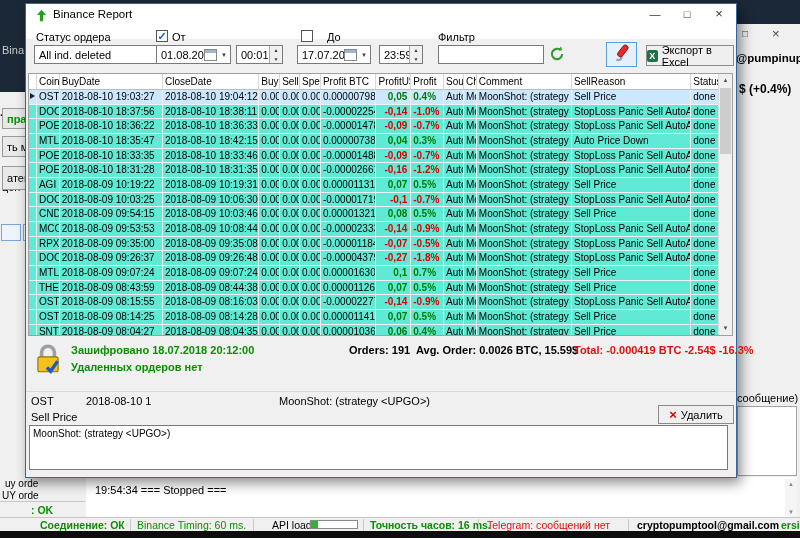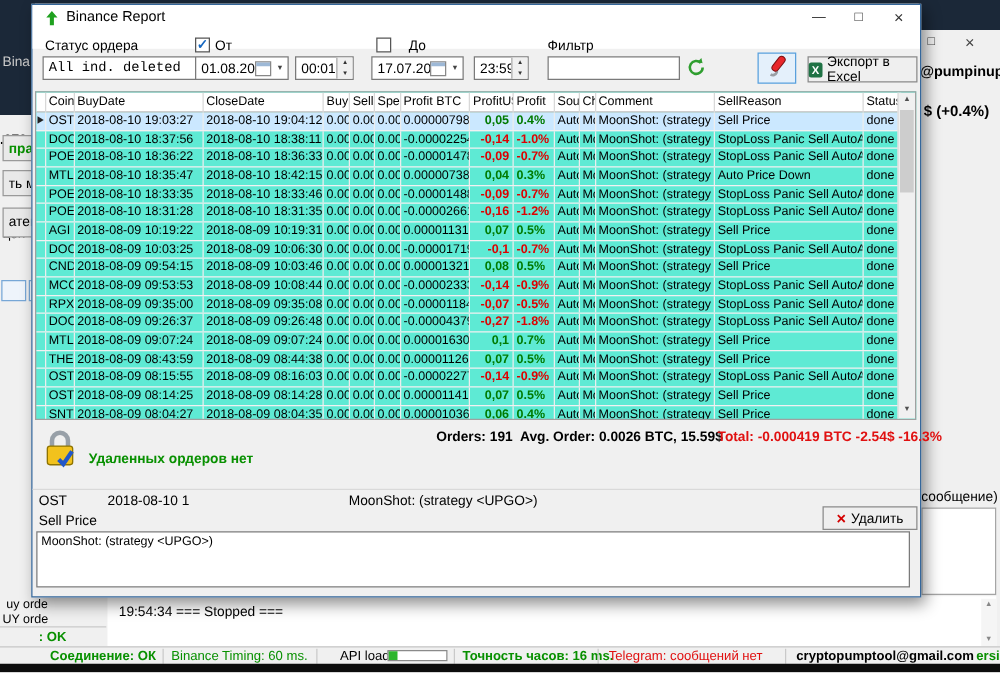--- a/index.html
+++ b/index.html
@@ -148,21 +148,21 @@
       </span>
       <span class="title-txt">Binance Report</span>
       <span class="winbtns">
         <span class="winbtn">—</span>
         <span class="winbtn">□</span>
         <span class="winbtn" style="font-size:13px;">×</span>
       </span>
     </div>
 
     <div class="lbl" style="left:10px;top:27px;">Статус ордера</div>
-    <div class="field" style="left:8px;top:41px;width:132px;font-family:Liberation Mono, monospace;">
+    <div class="field" style="left:8px;top:41px;width:132px;">
       <span class="txt">All ind. deleted</span>
       <span class="arrow">▼</span>
     </div>
 
     <span class="chk" id="chk-from" style="left:130px;top:26px;">✓</span>
     <div class="lbl" style="left:146px;top:27px;">От</div>
     <div class="field" style="left:130px;top:41px;width:75px;">
       <span class="txt">01.08.2018</span>
       <span class="cal"></span>
       <span class="arrow">▼</span>
@@ -530,20 +530,21 @@
     </div>
 
     <div class="summary">
       <span class="abs" style="left:8px;top:5px;">
         <svg width="28" height="32" viewBox="0 0 26 30">
             <path d="M7 14V9a6 6 0 0 1 12 0v5" fill="none" stroke="#98a0a8" stroke-width="3.4"></path>
             <rect x="3.5" y="13" width="19" height="14" rx="2" fill="#f2c21d" stroke="#8f7400"></rect>
             <path d="M12 23l3.5 3.5L22 17" fill="none" stroke="#2257c9" stroke-width="3.2"></path>
           </svg>
       </span>
+      <div class="s-txt" style="left:45px;top:6px;color:#089000;">Зашифровано 18.07.2018 20:12:00</div>
       <div class="s-txt" style="left:45px;top:23px;color:#089000;">Удаленных ордеров нет</div>
       <div class="s-txt" style="left:323px;top:6px;">Orders: 191</div>
       <div class="s-txt" style="left:390px;top:6px;">Avg. Order:  0.0026 BTC,  15.59$</div>
       <div class="s-txt" style="left:548px;top:6px;color:#e01010;">Total: -0.000419 BTC  -2.54$  -16.3%</div>
     </div>
 
     <div class="detail">
       <div class="d-txt" style="left:5px;top:3px;">OST</div>
       <div class="d-txt" style="left:60px;top:3px;">2018-08-10 1</div>
       <div class="d-txt" style="left:253px;top:3px;">MoonShot: (strategy &lt;UPGO&gt;)</div>

